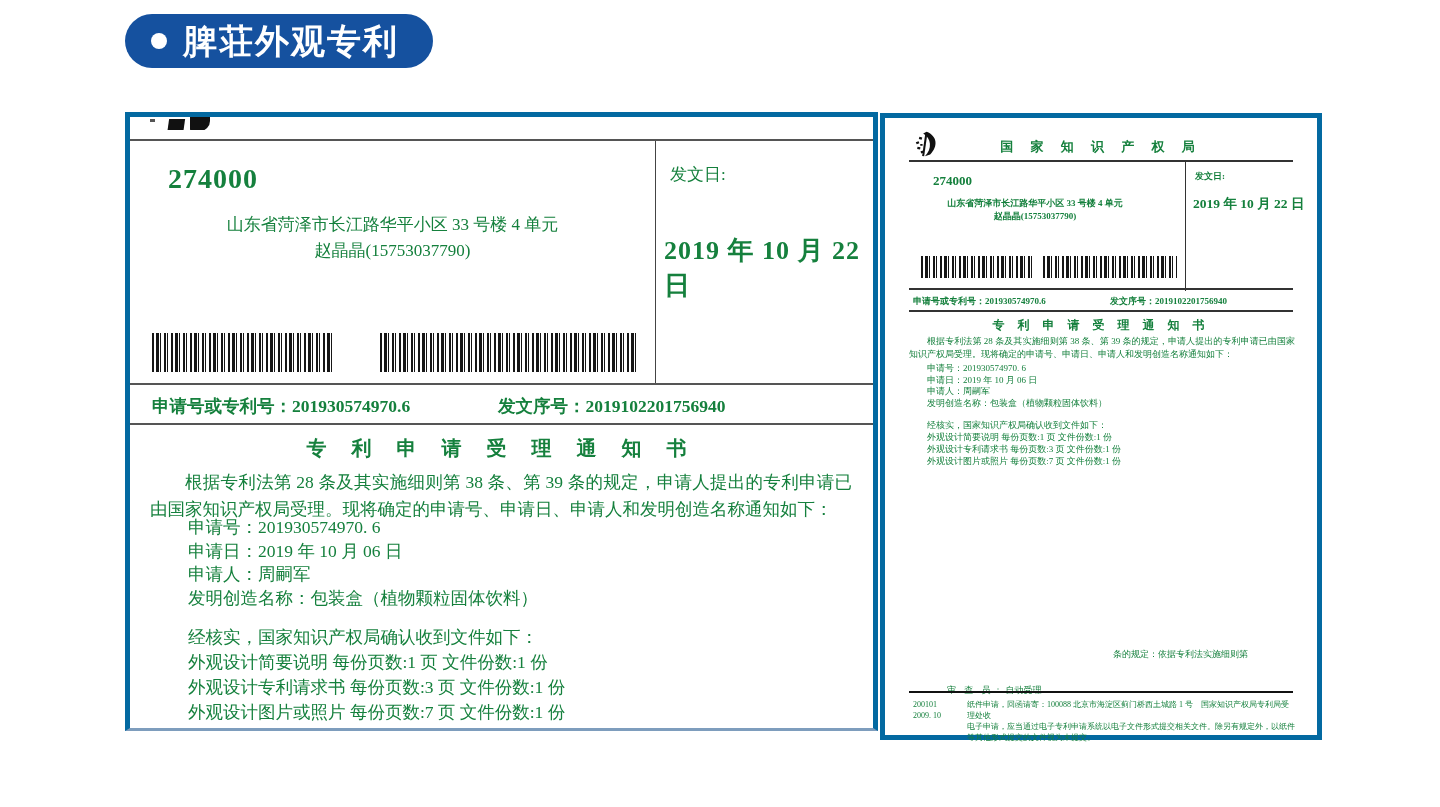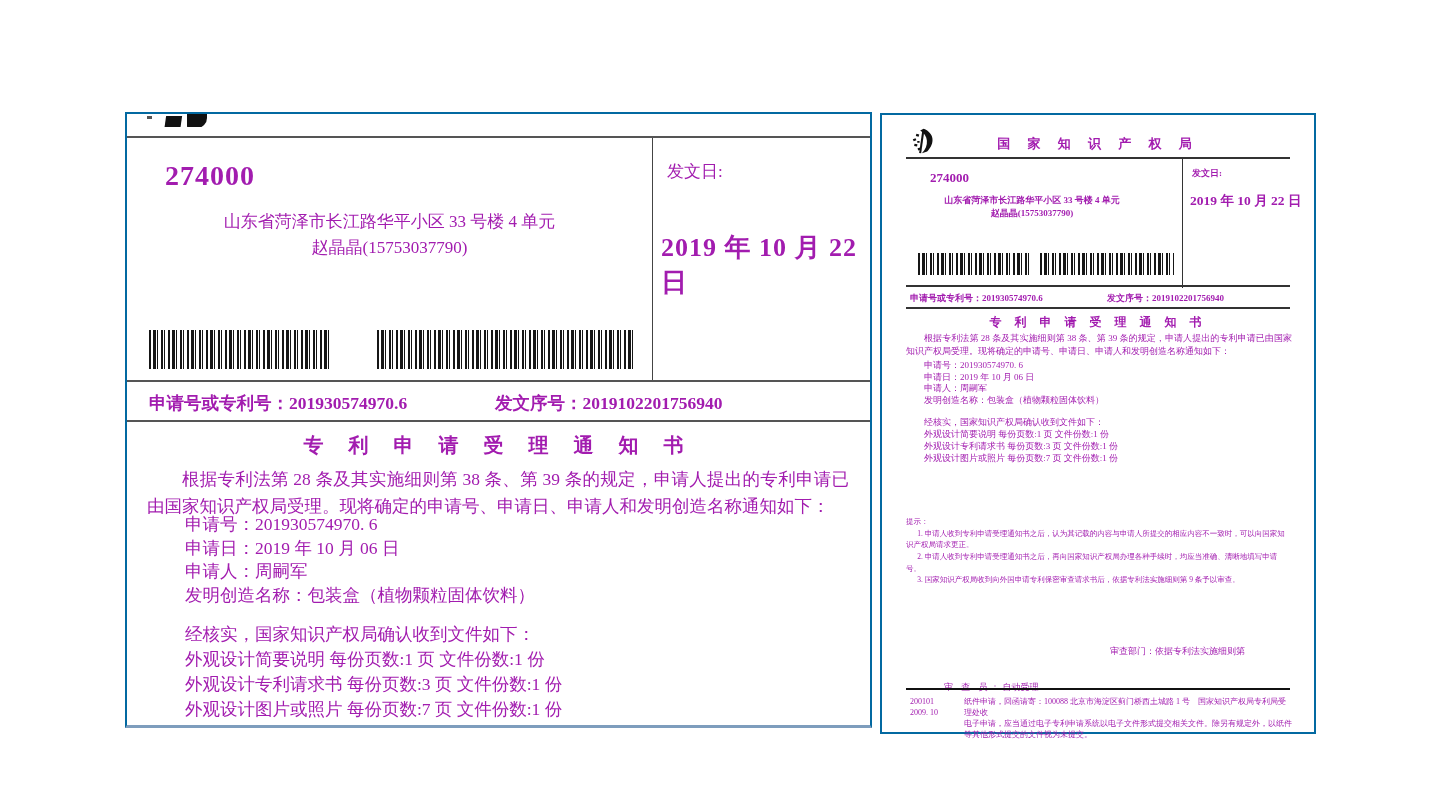--- a/index.html
+++ b/index.html
@@ -5,21 +5,21 @@
   html,body{margin:0;padding:0;background:#ffffff;}
   .page{position:relative;width:1440px;height:807px;background:#ffffff;overflow:hidden;font-family:"Liberation Sans",sans-serif;}
 
   
   .badge{position:absolute;left:125px;top:14px;height:54px;padding:0 34px 0 26px;border-radius:28px;
     background:#15519F;display:flex;align-items:center;gap:16px;}
   .badge .bullet{width:16px;height:16px;border-radius:50%;background:#ffffff;flex:0 0 auto;}
   .badge .label{color:#ffffff;font-size:34px;font-weight:bold;letter-spacing:2px;line-height:1;}
 
   
-  .doc{position:absolute;background:#ffffff;border:2px solid #0369a1;color:#a21caf;
+  .doc{position:absolute;background:#ffffff;border:5px solid #0369a1;color:#15803d;
     font-family:"Liberation Serif","DejaVu Serif",serif;}
   .abs{position:absolute;}
   .hr{position:absolute;height:2px;background:#555;}
   .vline{position:absolute;width:1px;background:#444;}
   .barcode{position:absolute;background-color:#fff;background-image:repeating-linear-gradient(90deg,
     #161616 0 2px,transparent 2px 4px,
     #161616 4px 7px,transparent 7px 8px,
     #161616 8px 9px,transparent 9px 12px,
     #161616 12px 14px,transparent 14px 15px,
     #161616 15px 16px,transparent 16px 19px);}
@@ -73,20 +73,24 @@
   .ds-hr4{top:573px;left:24px;width:384px;background:#111;}
   .ds-footer{top:581px;left:28px;width:382px;display:flex;gap:10px;font-size:8px;line-height:11px;}
   .ds-footer-codes{flex:0 0 44px;}
   .ds-footer-text{flex:1;}
 </style>
 </head>
 <body>
 
 <div class="page">
 
+  <div class="badge">
+    <span class="bullet"></span>
+    <span class="label">脾荘外观专利</span>
+  </div>
 
   <div class="doc doc-large">
     <div class="dl-logo-partial">
       <span class="dot"></span>
         <span class="blob1"></span>
         <span class="blob2"></span>
     </div>
     <div class="hr dl-hr1"></div>
 
     <div class="abs dl-postcode">274000</div>
@@ -164,29 +168,23 @@
       <div><span>发明创造名称：</span><span>包装盒（植物颗粒固体饮料）</span></div>
     </div>
 
     <div class="abs ds-received">
       <div>经核实，国家知识产权局确认收到文件如下：</div>
       <div>外观设计简要说明  每份页数:1 页  文件份数:1 份</div>
       <div>外观设计专利请求书  每份页数:3 页  文件份数:1 份</div>
       <div>外观设计图片或照片  每份页数:7 页  文件份数:1 份</div>
     </div>
 
-    <div class="abs ds-tips">
-      <div>提示：</div>
-      <div class="tip">1. 申请人收到专利申请受理通知书之后，认为其记载的内容与申请人所提交的相应内容不一致时，可以向国家知识产权局请求更正。</div>
-      <div class="tip">2. 申请人收到专利申请受理通知书之后，再向国家知识产权局办理各种手续时，均应当准确、清晰地填写申请号。</div>
-      <div class="tip">3. 国家知识产权局收到向外国申请专利保密审查请求书后，依据专利法实施细则第 9 条予以审查。</div>
-    </div>
 
     <div class="abs ds-exam" style="left:62px;margin-top:36px;"><span class="sp">审 查 员：</span><span>自动受理</span></div>
-    <div class="abs ds-exam" style="left:228px;"><span>审查部门：</span><span>依据专利法实施细则第</span></div>
+    <div class="abs ds-exam" style="left:228px;"><span>条的规定：</span><span>依据专利法实施细则第</span></div>
 
     <div class="hr ds-hr4"></div>
     <div class="abs ds-footer">
       <div class="ds-footer-codes">
         <div>200101</div>
         <div>2009. 10</div>
       </div>
       <div class="ds-footer-text">
         <div>纸件申请，回函请寄：100088 北京市海淀区蓟门桥西土城路 1 号　国家知识产权局专利局受理处收</div>
         <div>电子申请，应当通过电子专利申请系统以电子文件形式提交相关文件。除另有规定外，以纸件等其他形式提交的文件视为未提交。</div>

